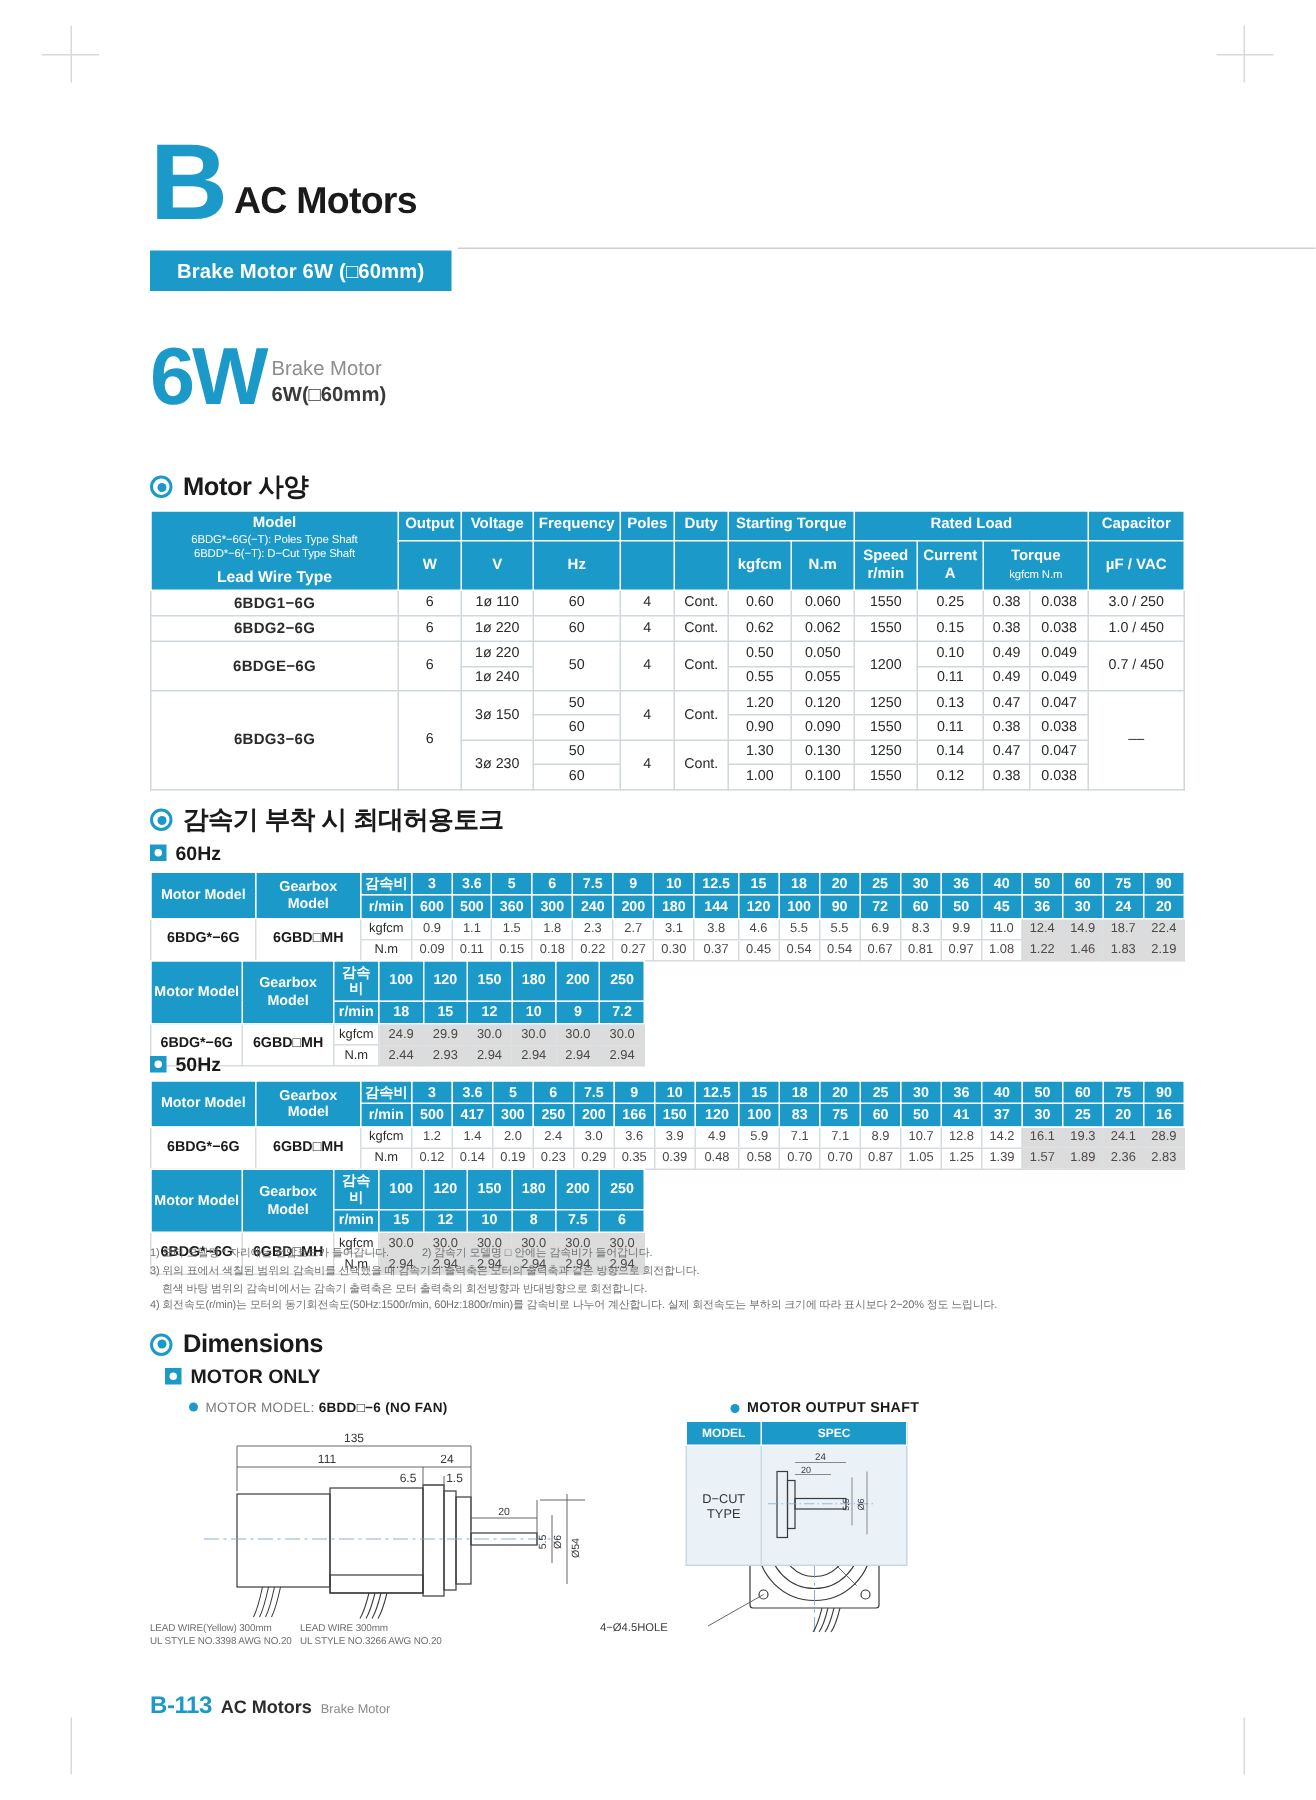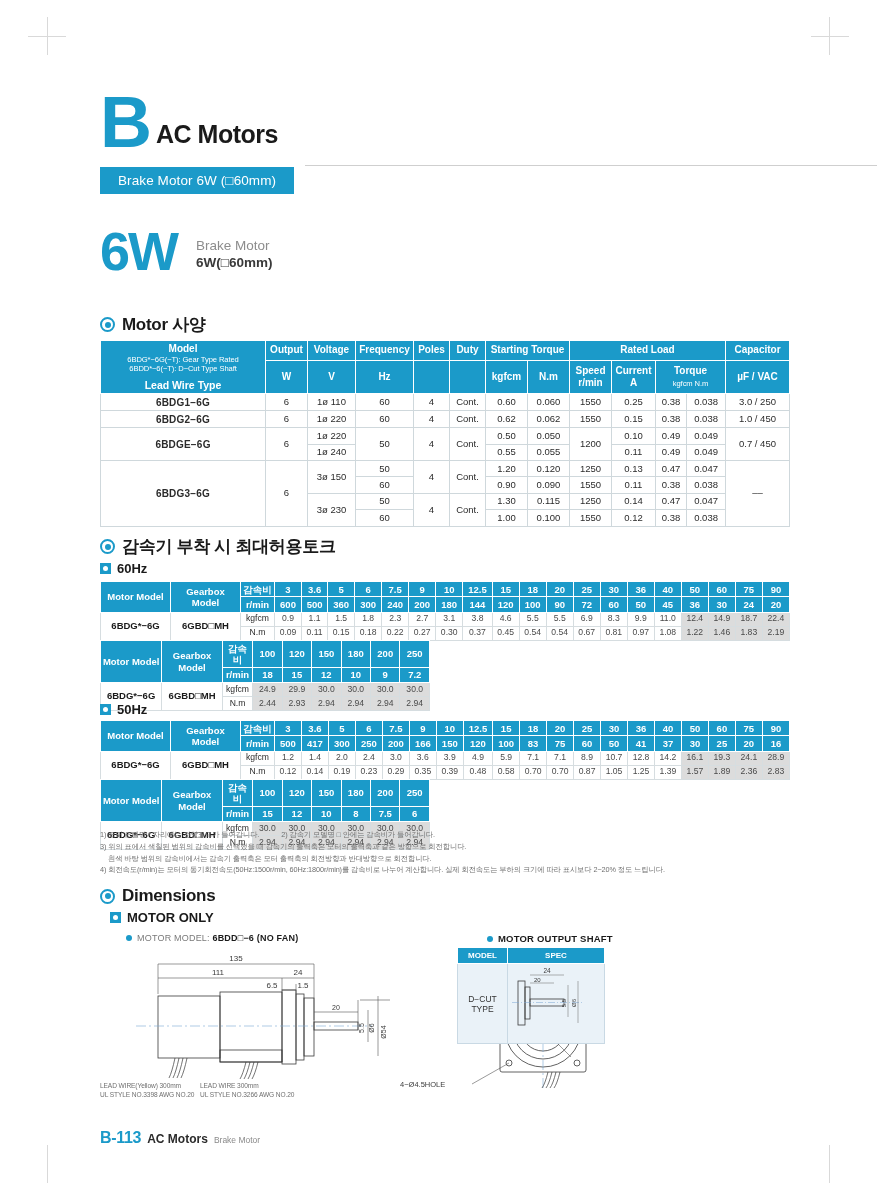--- a/index.html
+++ b/index.html
@@ -25,26 +25,26 @@
   .hdr { position:absolute; left:100px; top:93px; width:700px; }
   .hdr-row { display:flex; align-items:flex-end; gap:6px; }
   .big-b {
     font-size:72px; line-height:0.82; font-weight:bold; color:#1b9ac9;
     letter-spacing:-2px;
   }
   .hdr-title { font-size:25px; font-weight:bold; color:#1a1a1a; padding-bottom:3px; letter-spacing:-0.5px; }
   .hdr-rule { position:absolute; left:205px; top:72px; width:630px; height:1px; background:#cfcfcf; }
   .hdr-badge {
     position:absolute; left:0px; top:74px;
-    background:#1b9ac9; color:#fff; font-size:13.5px; font-weight:normal;
+    background:#1b9ac9; color:#fff; font-size:13.5px; font-weight:bold;
     padding:6px 18px 6px 18px; letter-spacing:0.1px;
   }
 
   
-  .w-block { position:absolute; left:100px; top:228px; display:flex; align-items:flex-end; gap:19px; }
+  .w-block { position:absolute; left:100px; top:228px; display:flex; align-items:flex-end; gap:4px; }
   .w-big { font-size:54px; font-weight:bold; color:#1b9ac9; line-height:0.88; letter-spacing:-2px; }
   .w-sub { padding-bottom:4px; }
   .w-sub .l1 { font-size:13.5px; color:#8d8d8d; line-height:1.25; }
   .w-sub .l2 { font-size:13.5px; color:#3a3a3a; font-weight:bold; line-height:1.25; }
 
   
   .sec { position:absolute; display:flex; align-items:center; gap:7px; }
   .sec-ico {
     width:15px; height:15px; border-radius:50%;
     background:#fff; border:2px solid #1b9ac9;
@@ -145,21 +145,21 @@
   <div class="sec" style="left:100px; top:313px;">
     <span class="sec-ico"></span>
     <span class="sec-txt">Motor 사양</span>
   </div>
 
   <table class="spec spec-outer">
     <thead>
       <tr>
         <th rowspan="2" style="width:165px;">
           <span>Model</span>
-          <span class="sm">6BDG*−6G(−T): Gear Type Rated</span>
+          <span class="sm">6BDG*−6G(−T): Poles Type Shaft</span>
           <span class="sm">6BDD*−6(−T): D−Cut Type Shaft</span>
           <span style="display:block;height:5px;"></span>
           <span style="display:block;font-size:10.5px;">Lead Wire Type</span>
         </th>
         <th style="width:42px;">Output</th>
         <th style="width:48px;">Voltage</th>
         <th style="width:58px;">Frequency</th>
         <th style="width:36px;">Poles</th>
         <th style="width:36px;">Duty</th>
         <th colspan="2">Starting Torque</th>
@@ -270,21 +270,21 @@
         <td>0.11</td>
         <td>0.38</td>
         <td>0.038</td>
       </tr>
       <tr>
         <td rowspan="2">3ø 230</td>
         <td>50</td>
         <td rowspan="2">4</td>
         <td rowspan="2">Cont.</td>
         <td>1.30</td>
-        <td>0.115</td>
+        <td>0.130</td>
         <td>1250</td>
         <td>0.14</td>
         <td>0.47</td>
         <td>0.047</td>
       </tr>
       <tr>
         <td>60</td>
         <td>1.00</td>
         <td>0.100</td>
         <td>1550</td>

